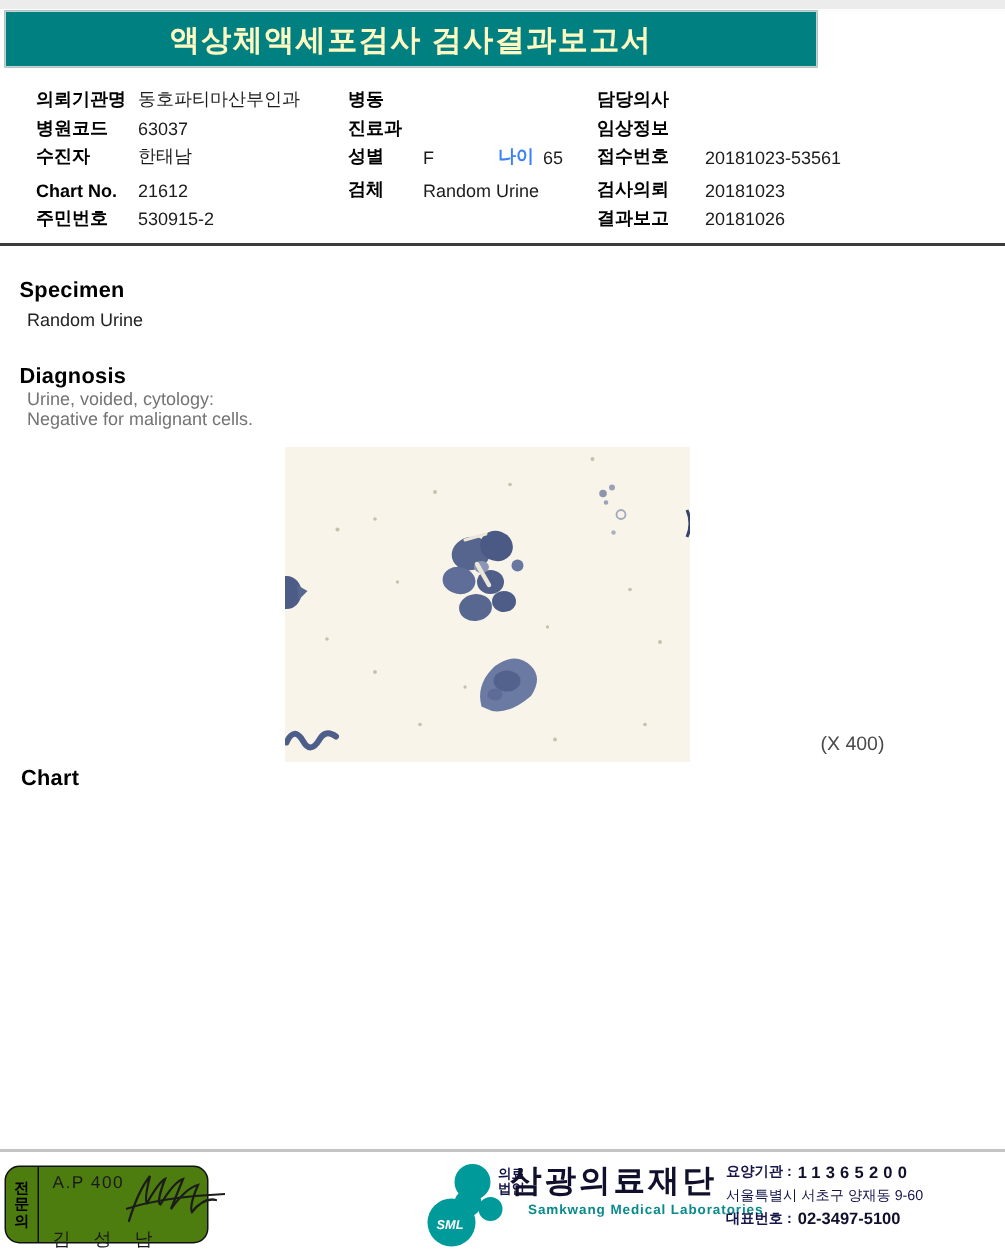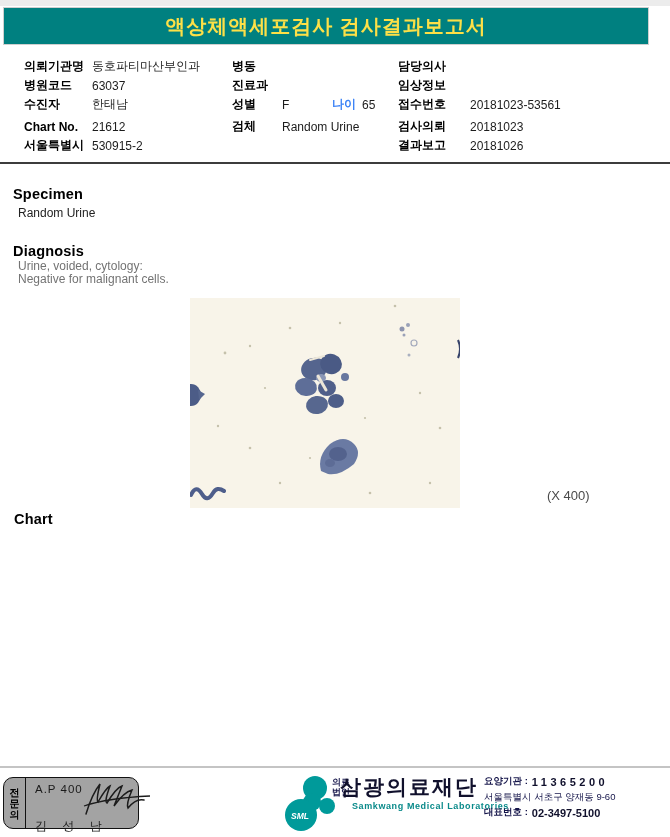--- a/index.html
+++ b/index.html
@@ -2,24 +2,24 @@
 <html><head>
 <meta charset="utf-8">
 <style>
   html,body { margin:0; padding:0; }
   body {
     width:670px; height:837px; position:relative; background:#ffffff;
     font-family:"Liberation Sans","DejaVu Sans",sans-serif; overflow:hidden;
   }
   .top-strip { position:absolute; top:0; left:0; width:670px; height:6px; background:#ececec; border-bottom:1px solid #ffffff; }
   .header-bar {
-    position:absolute; top:7px; left:3px; width:646px; height:38px; background:#008080;
+    position:absolute; top:7px; left:3px; width:542px; height:38px; background:#008080;
     border:1px solid #cfcfcf; box-sizing:border-box;
     display:flex; align-items:center; justify-content:center;
-    color:#fde047; font-size:20px; font-weight:bold; letter-spacing:1px;
+    color:#fef9c3; font-size:20px; font-weight:bold; letter-spacing:1px;
   }
   
   .info-col { position:absolute; top:57px; }
   .col-left { left:24px; }
   .col-mid  { left:232px; }
   .col-right{ left:398px; }
   .info-row { height:19px; display:flex; align-items:center; white-space:nowrap; }
   .info-row.gap { margin-top:3px; }
   .lbl { font-weight:bold; font-size:12px; color:#000; display:inline-block; }
   .w68 { width:68px; } .w50 { width:50px; } .w72 { width:72px; }
@@ -32,21 +32,21 @@
   .specimen-value { position:absolute; left:18px; top:206px; font-size:12px; color:#222; }
   .diagnosis-heading { left:13px; top:243px; }
   .diagnosis-lines { position:absolute; left:18px; top:260px; font-size:12px; color:#737373; line-height:13px; }
   .micrograph { position:absolute; left:190px; top:298px; width:270px; height:210px; background:#f8f4e9; }
   .magnification { position:absolute; left:547px; top:488px; font-size:13px; color:#4a4a4a; }
   .note-heading { left:14px; top:511px; }
   .footer-line { position:absolute; top:766px; left:0; width:670px; height:2px; background:#c4c4c4; }
   
   .sig-box {
     position:absolute; left:3px; top:777px; width:136px; height:52px;
-    border:1.5px solid #111; border-radius:10px; display:flex; box-sizing:border-box; background:#a3a3a3;
+    border:1.5px solid #111; border-radius:10px; display:flex; box-sizing:border-box; background:#4d7c0f;
   }
   .sig-role {
     width:21px; border-right:1.5px solid #111; display:flex; align-items:center; justify-content:center;
     font-size:10px; font-weight:bold; color:#000;
   }
   .sig-role-text { width:11px; word-break:break-all; line-height:11px; text-align:center; }
   .sig-main { position:relative; flex:1; padding:5px 0 0 9px; }
   .sig-code { font-size:11.5px; color:#1a1a1a; letter-spacing:1px; }
   .sig-name { font-size:12px; color:#1a1a1a; letter-spacing:6px; margin-top:23px; }
   .sig-scribble { position:absolute; left:52px; top:-4px; }
@@ -82,21 +82,21 @@
   </div>
   <div class="info-row">
     <span class="lbl w68">수진자</span>
     <span class="val">한태남</span>
   </div>
   <div class="info-row gap">
     <span class="lbl w68">Chart No.</span>
     <span class="val">21612</span>
   </div>
   <div class="info-row">
-    <span class="lbl w68">서울특별시</span>
+    <span class="lbl w68">주민번호</span>
     <span class="val">530915-2</span>
   </div>
 </div>
 
 <div class="info-col col-mid">
   <div class="info-row">
     <span class="lbl w50">병동</span>
     <span class="val"></span>
   </div>
   <div class="info-row">

